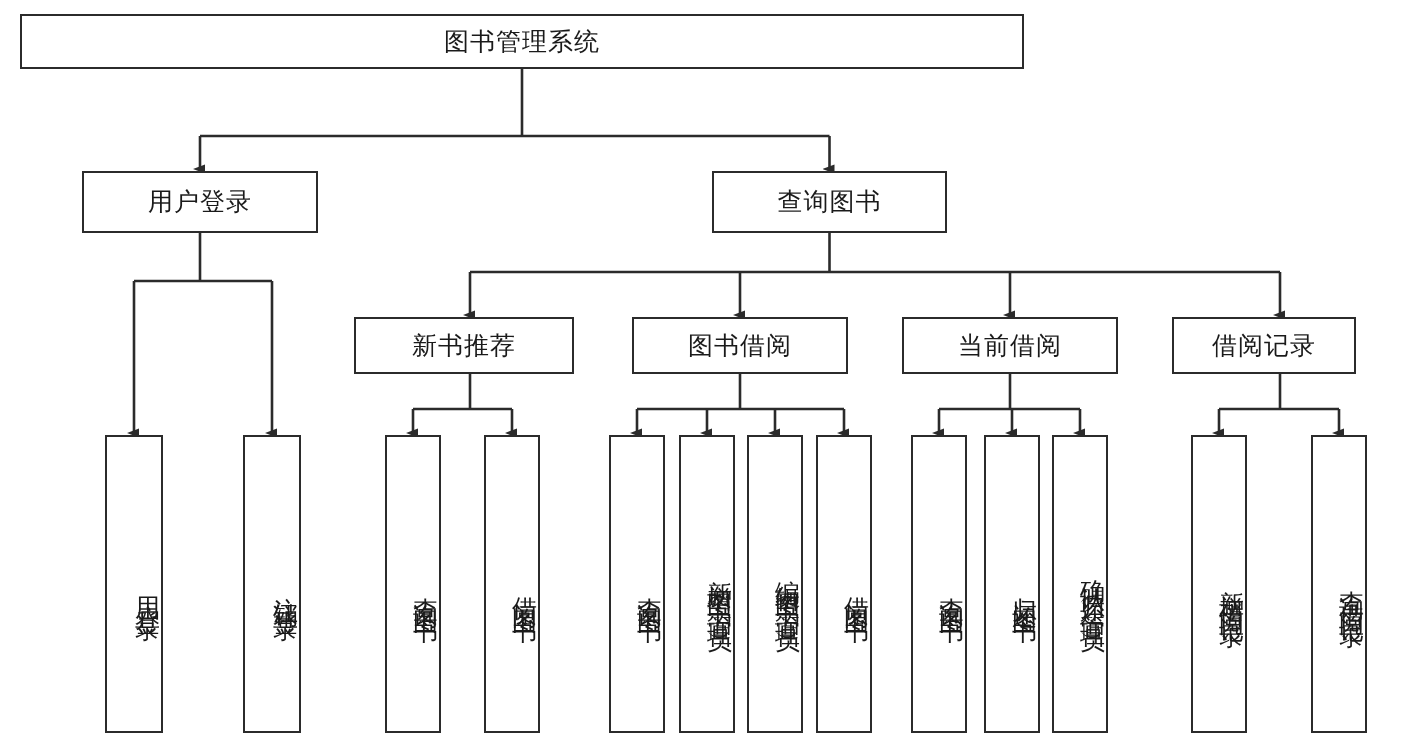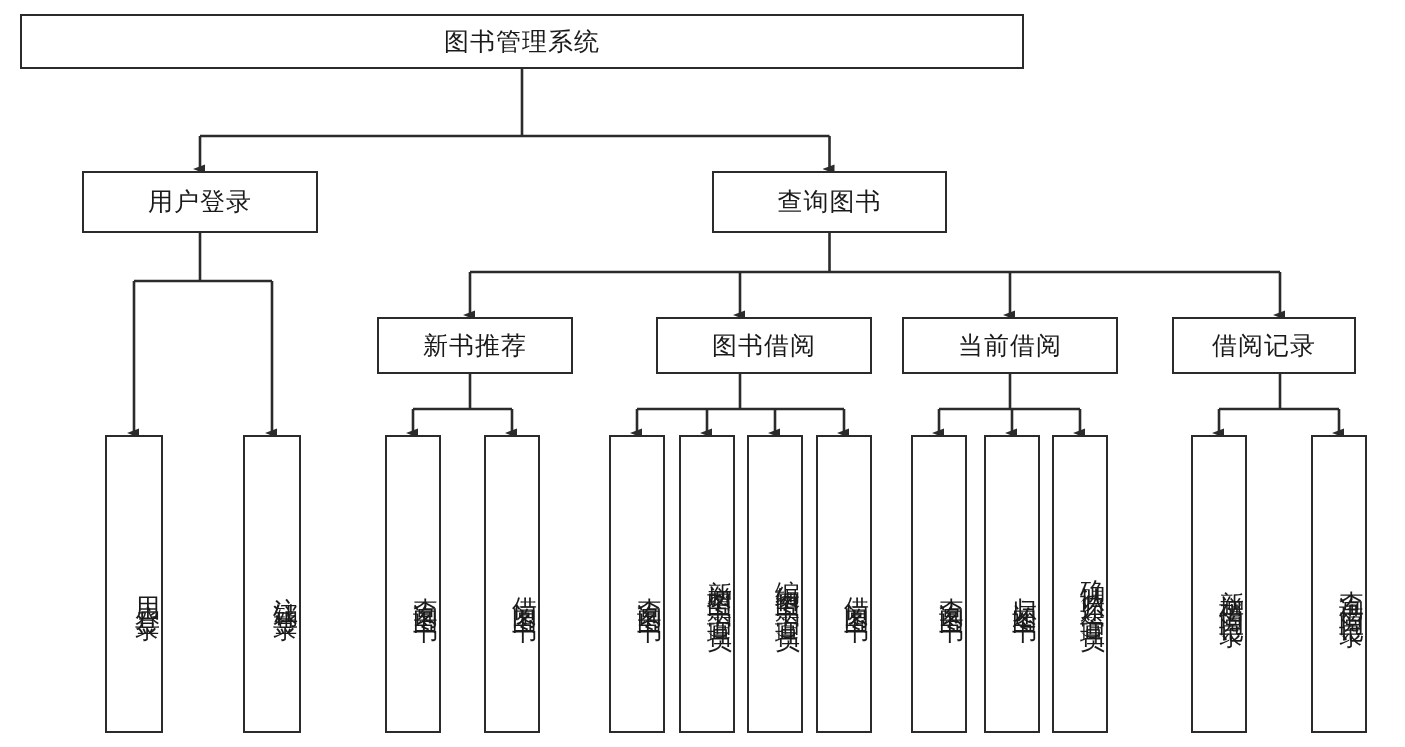--- a/index.html
+++ b/index.html
@@ -67,24 +67,24 @@
   <div id="nodes">
       <div class="node root h" style="left: 20px; top: 14px; width: 1004px; height: 55px;">
         <span>图书管理系统</span>
       </div>
       <div class="node h" style="left: 82px; top: 171px; width: 236px; height: 62px;">
         <span>用户登录</span>
       </div>
       <div class="node h" style="left: 712px; top: 171px; width: 235px; height: 62px;">
         <span>查询图书</span>
       </div>
-      <div class="node h" style="left: 377px; top: 317px; width: 196px; height: 57px;">
+      <div class="node h" style="left: 354px; top: 317px; width: 220px; height: 57px;">
         <span>新书推荐</span>
       </div>
-      <div class="node h" style="left: 632px; top: 317px; width: 216px; height: 57px; margin-left: 24px;">
+      <div class="node h" style="left: 632px; top: 317px; width: 216px; height: 57px;">
         <span>图书借阅</span>
       </div>
       <div class="node h" style="left: 902px; top: 317px; width: 216px; height: 57px; justify-content: center;">
         <span>当前借阅</span>
       </div>
       <div class="node h" style="left: 1172px; top: 317px; width: 184px; height: 57px;">
         <span>借阅记录</span>
       </div>
       <div class="node v" style="left: 105px; top: 435px; width: 58px; height: 298px;">
         <span>用户登录</span>

